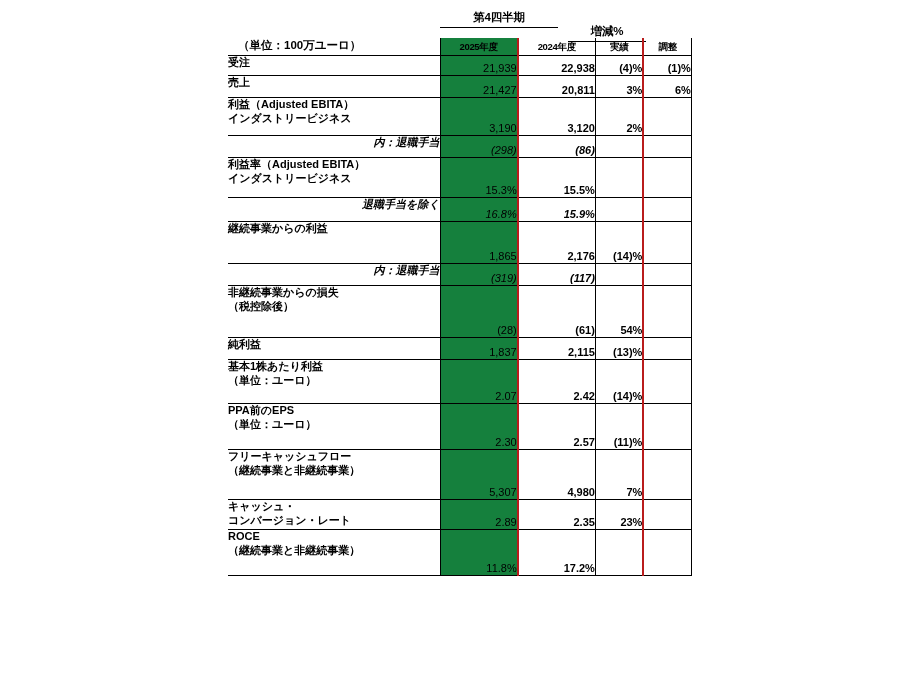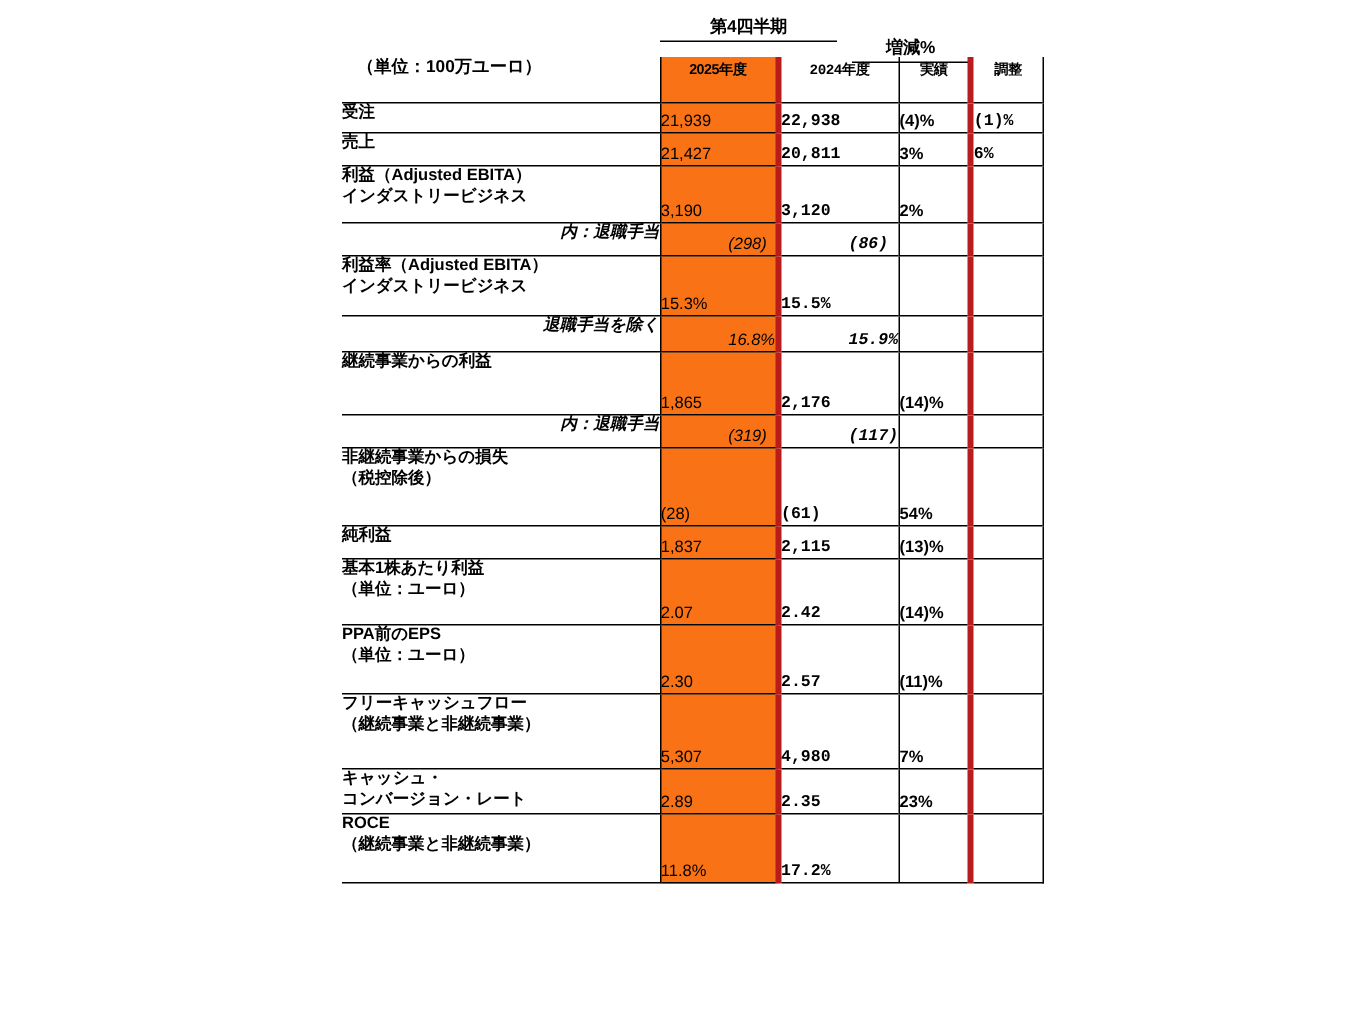--- a/index.html
+++ b/index.html
@@ -73,35 +73,34 @@
     vertical-align: bottom;
     font-size: 11px;
     line-height: 1.25;
   }
 
   
   td.cur, td.act {
     border-left: 1.6px solid #000;
   }
   td.prev, td.adj {
-    border-left: 4px solid #b91c1c;
-    font-family: Liberation Mono, monospace;
+    border-left: 2px solid #b91c1c;
   }
   td.adj-end {
     border-right: 1.6px solid #000;
   }
 
   
   td.cur {
-    background: #f97316;
+    background: #15803d;
   }
 
   
   td.num {
-    text-align: left;
+    text-align: right;
     padding: 0 6px 2px 2px;
     white-space: nowrap;
   }
   td.num.cur {
     font-weight: normal;
   }
   td.num.prev, td.num.act, td.num.adj {
     font-weight: bold;
   }
 
@@ -124,21 +123,21 @@
 
   
   tr.rule-top > td { border-top: 1.3px solid #000; }
   tr.rule-bottom > td { border-bottom: 1.3px solid #000; }
 
   
   tr.colhead td {
     font-weight: bold;
     font-size: 9.5px;
     text-align: center;
-    padding-bottom: 16px;
+    padding-bottom: 3px;
     letter-spacing: -0.3px;
   }
   tr.colhead td.label {
     text-align: left;
     font-size: 11.5px;
     letter-spacing: 0;
     padding-left: 10px;
   }
 </style>
 </head>

